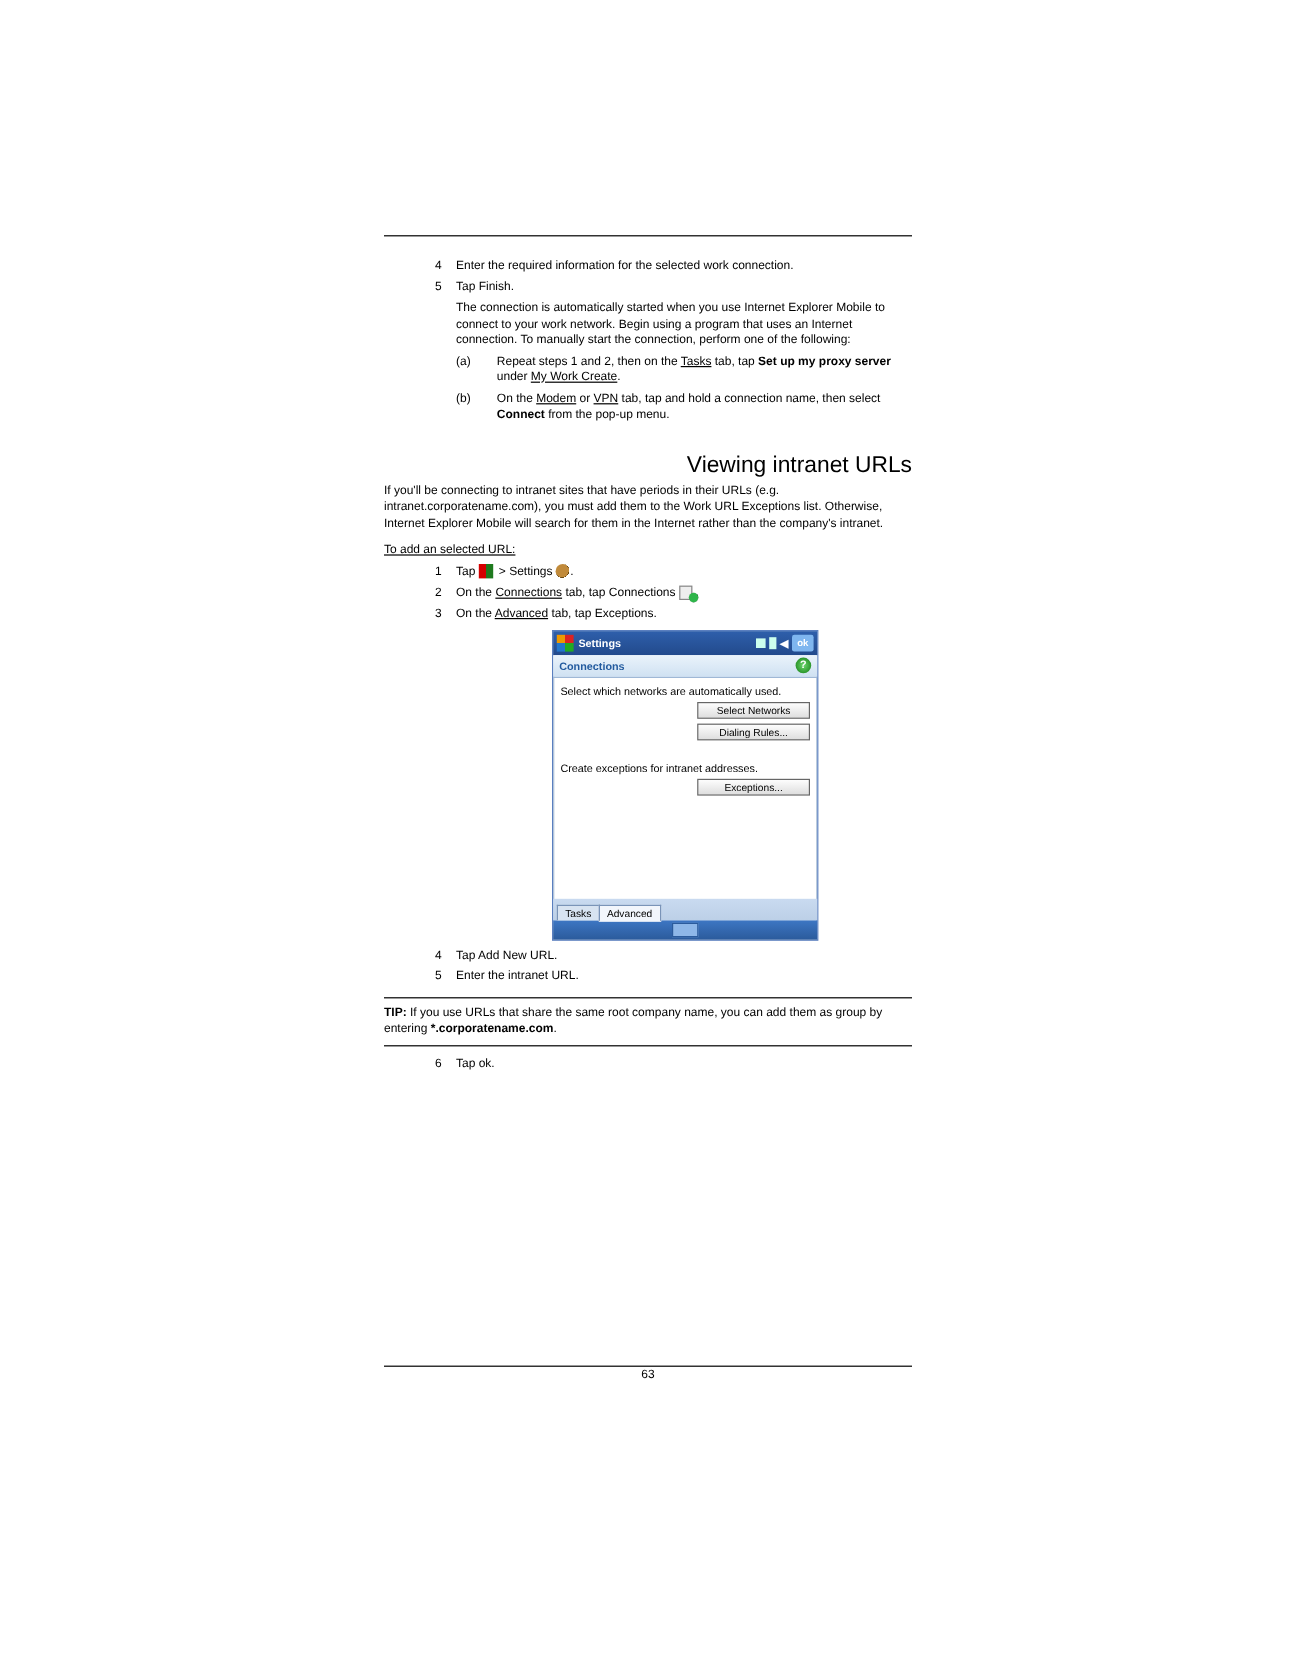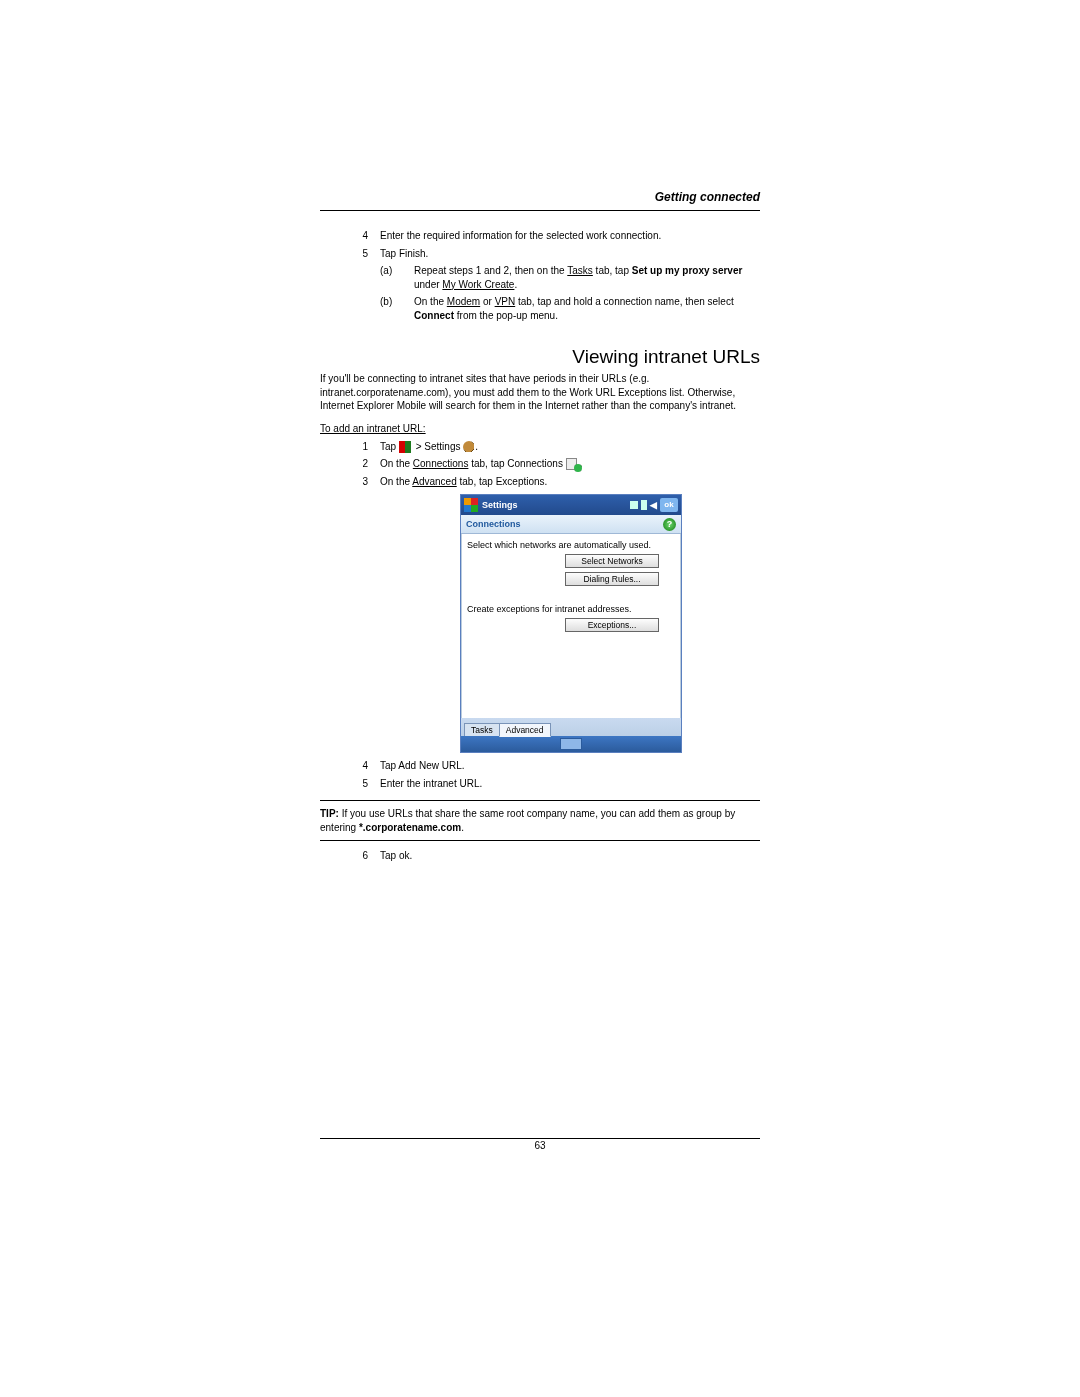--- a/index.html
+++ b/index.html
@@ -183,21 +183,21 @@
     width:13px;height:13px;border-radius:50%;
     background:radial-gradient(circle,#6fd86f,#0e7a0e);
     color:#fff;text-align:center;line-height:13px;font-size:9px;
   }
   .shot .body{
     padding:6px; font-size:9px; color:#000;
     min-height: 172px;
   }
   .shot .btn{
     display:block; width:92px;
-    margin:4px 16px 0 auto;
+    margin:4px 0 0 auto;
     border:1px solid #666;
     background:linear-gradient(#fdfdfd,#dedede);
     text-align:center;
     font-size:8.5px;
     padding:1px 0;
   }
   .shot .body .l2{margin-top:18px;}
   .shot .tabs{
     display:flex; align-items:flex-end;
     background:linear-gradient(#c9daf0,#bcd0e7);
@@ -247,53 +247,53 @@
     text-align:center;
     font-size:10px;
   }
 </style>
 </head>
 <body>
 
 <div class="page">
 
   <div class="header-block">
-    <div class="section">Getting connected</div>
   </div>
   <hr class="rule">
 
   <div class="ol">
     <div class="li">
       <div class="num">4</div>
       <div class="content">Enter the required information for the selected work connection.</div>
     </div>
     <div class="li">
       <div class="num">5</div>
       <div class="content">
         <span>Tap </span><b>Finish</b><span>.</span>
       </div>
     </div>
+    <div class="para">The connection is automatically started when you use Internet Explorer Mobile to connect to your work network. Begin using a program that uses an Internet connection. To manually start the connection, perform one of the following:</div>
 
     <div class="sub">
       <div class="lbl">(a)</div>
       <div class="content">
         <span>Repeat steps 1 and 2, then on the </span><span class="u">Tasks</span><span> tab, tap </span><b>Set up my proxy server</b><span> under </span><span class="u">My Work Create</span><span>.</span>
       </div>
     </div>
     <div class="sub">
       <div class="lbl">(b)</div>
       <div class="content">
         <span>On the </span><span class="u">Modem</span><span> or </span><span class="u">VPN</span><span> tab, tap and hold a connection name, then select </span><b>Connect</b><span> from the pop-up menu.</span>
       </div>
     </div>
   </div>
 
   <h2 class="h2">Viewing intranet URLs</h2>
   <div class="intro">If you'll be connecting to intranet sites that have periods in their URLs (e.g. intranet.corporatename.com), you must add them to the Work URL Exceptions list. Otherwise, Internet Explorer Mobile will search for them in the Internet rather than the company's intranet.</div>
-  <div class="subhead">To add an intranet URL:</div>
+  <div class="subhead">To add an selected URL:</div>
 
   <div class="ol" style="margin-top:4px;">
     <div class="li">
       <div class="num">1</div>
       <div class="content">
         <span>Tap </span><span class="flag-icon"></span><b><span> &gt; </span><span>Settings</span></b><span> </span><span class="gear-icon"></span><span>.</span>
       </div>
     </div>
     <div class="li">
       <div class="num">2</div>

